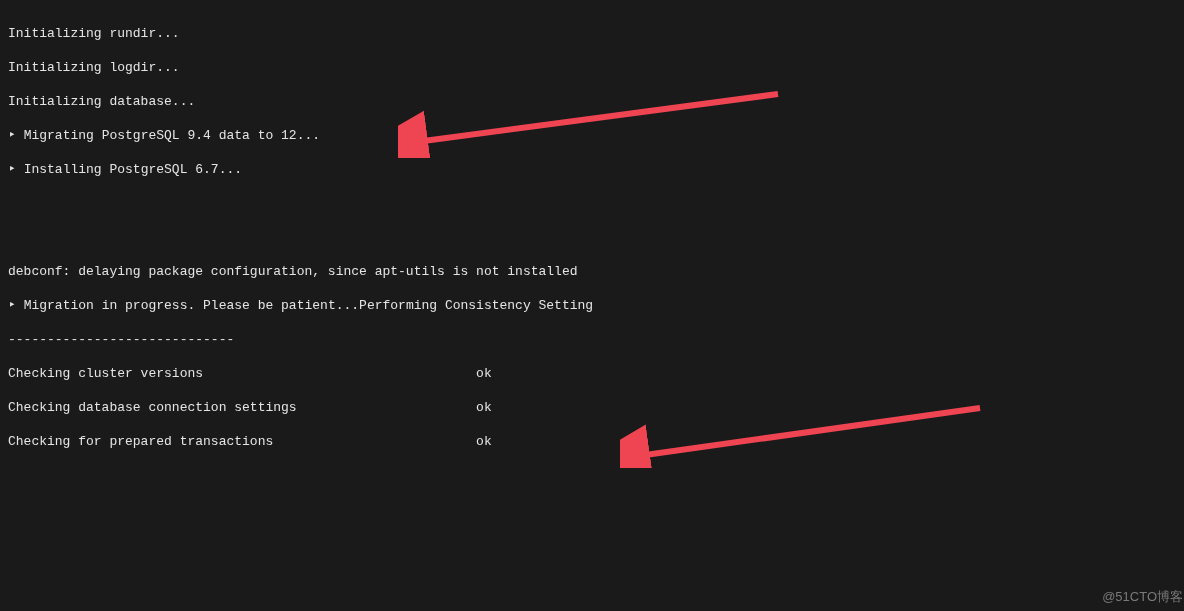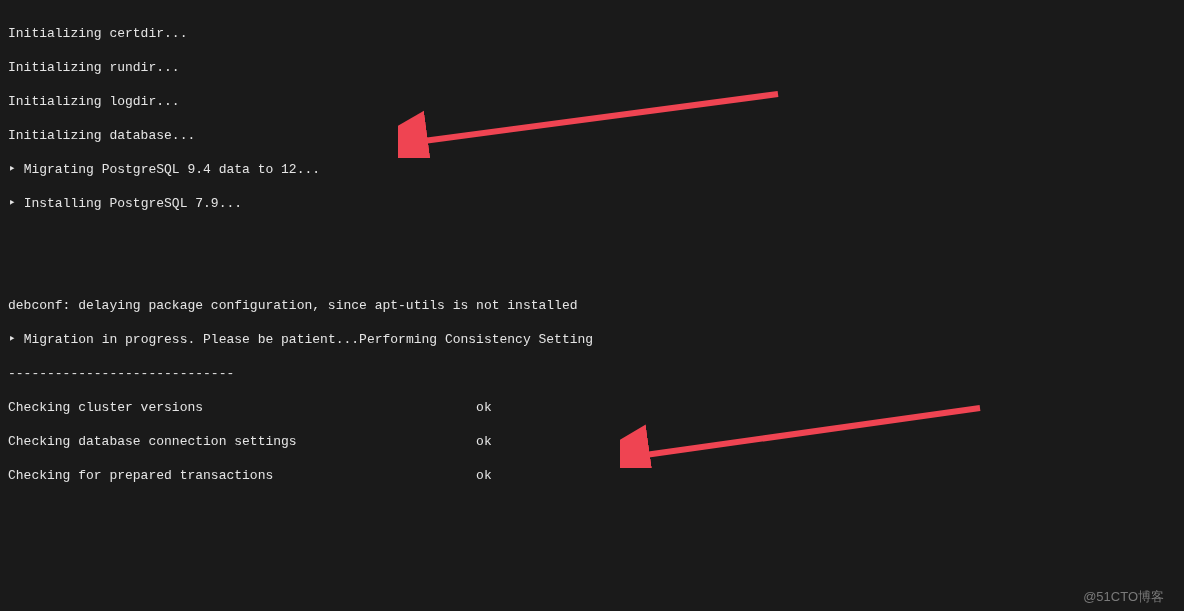--- a/index.html
+++ b/index.html
@@ -15,42 +15,41 @@
     overflow: hidden;
     position: relative;
   }
   .term {
     padding: 8px 8px 0 8px;
     white-space: pre;
   }
   .line { display: block; }
   .watermark {
     position: absolute;
-    right: 20px;
+    right: 1px;
     bottom: 6px;
     color: #7a7a7a;
     font-size: 13px;
     font-family: sans-serif;
   }
   .arrow {
     position: absolute;
     pointer-events: none;
   }
   .arrow svg { display: block; }
 </style>
 </head>
 <body>
 
 <div class="term">
-<span class="line">Initializing certdir...</span>
 <span class="line">Initializing rundir...</span>
 <span class="line">Initializing logdir...</span>
 <span class="line">Initializing database...</span>
 <span class="line">‣ Migrating PostgreSQL 9.4 data to 12...</span>
-<span class="line">‣ Installing PostgreSQL 7.9...</span>
+<span class="line">‣ Installing PostgreSQL 6.7...</span>
 <span class="line"> </span>
 <span class="line"> </span>
 <span class="line">debconf: delaying package configuration, since apt-utils is not installed</span>
 <span class="line">‣ Migration in progress. Please be patient...Performing Consistency Setting</span>
 <span class="line">-----------------------------</span>
 <span class="line"><span>Checking cluster versions</span>                                   <span>ok</span></span>
 <span class="line"><span>Checking database connection settings</span>                       <span>ok</span></span>
 <span class="line"><span>Checking for prepared transactions</span>                          <span>ok</span></span>
 
 

